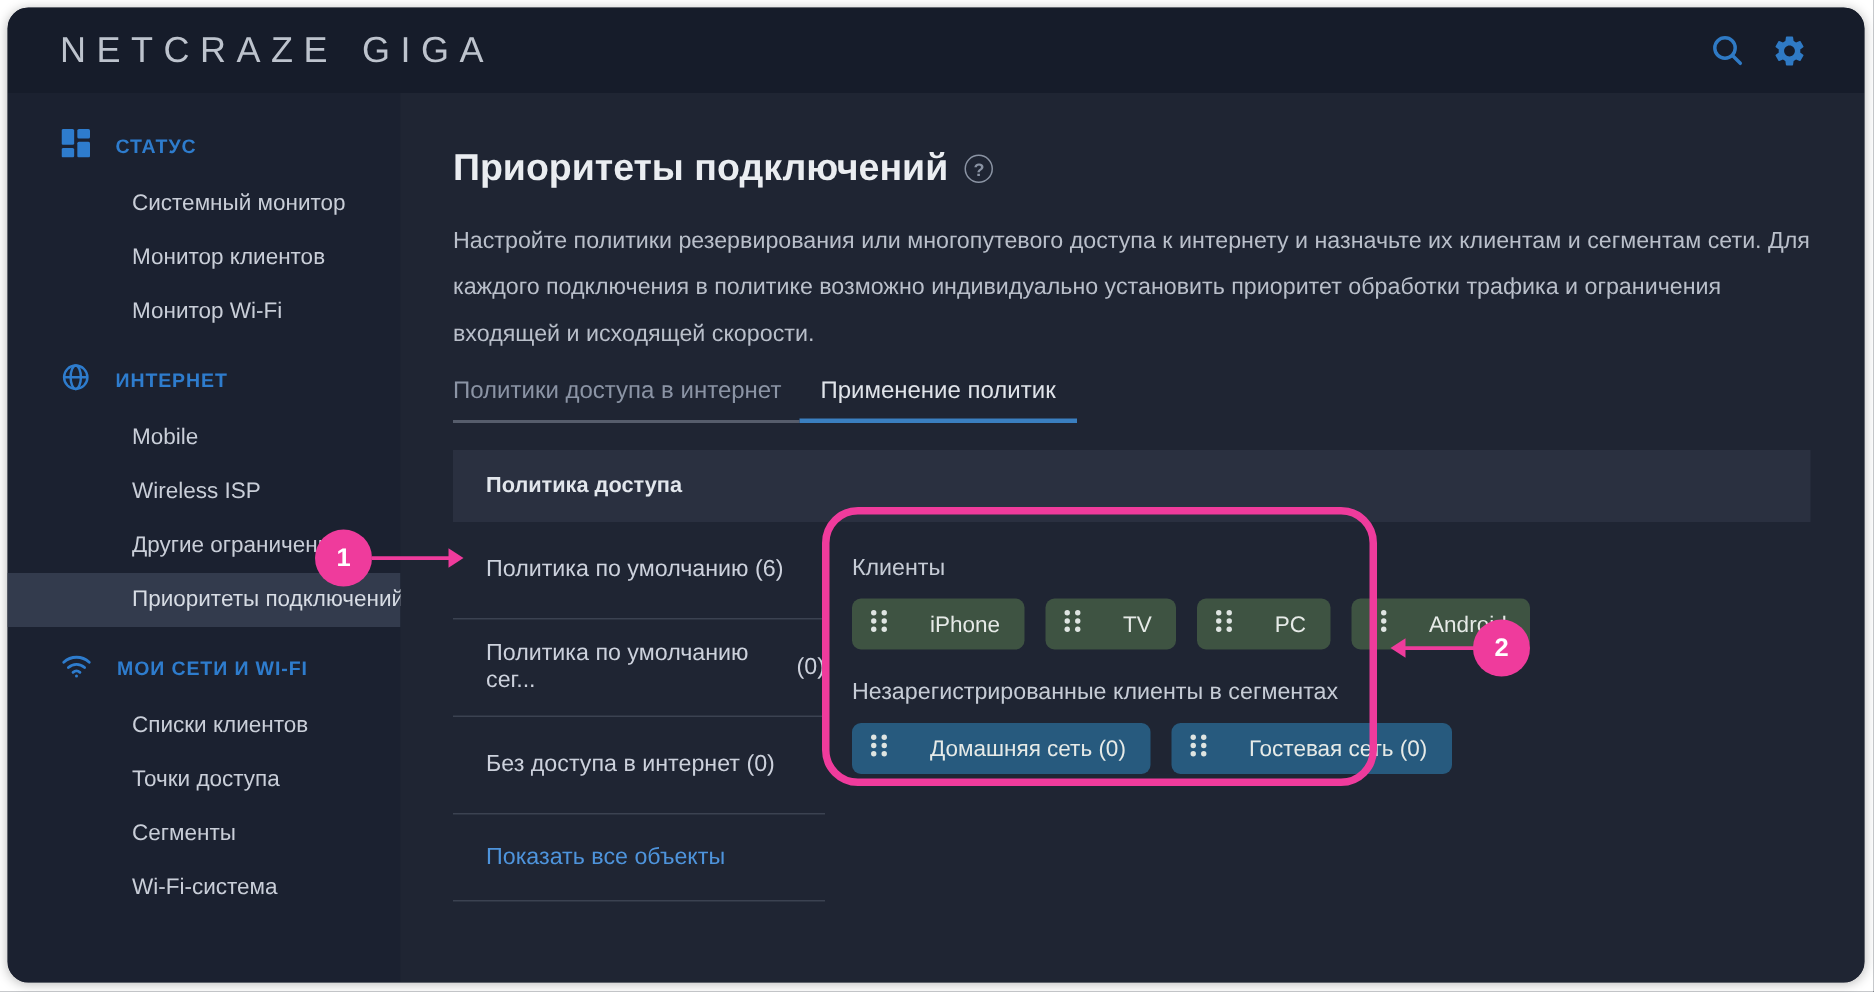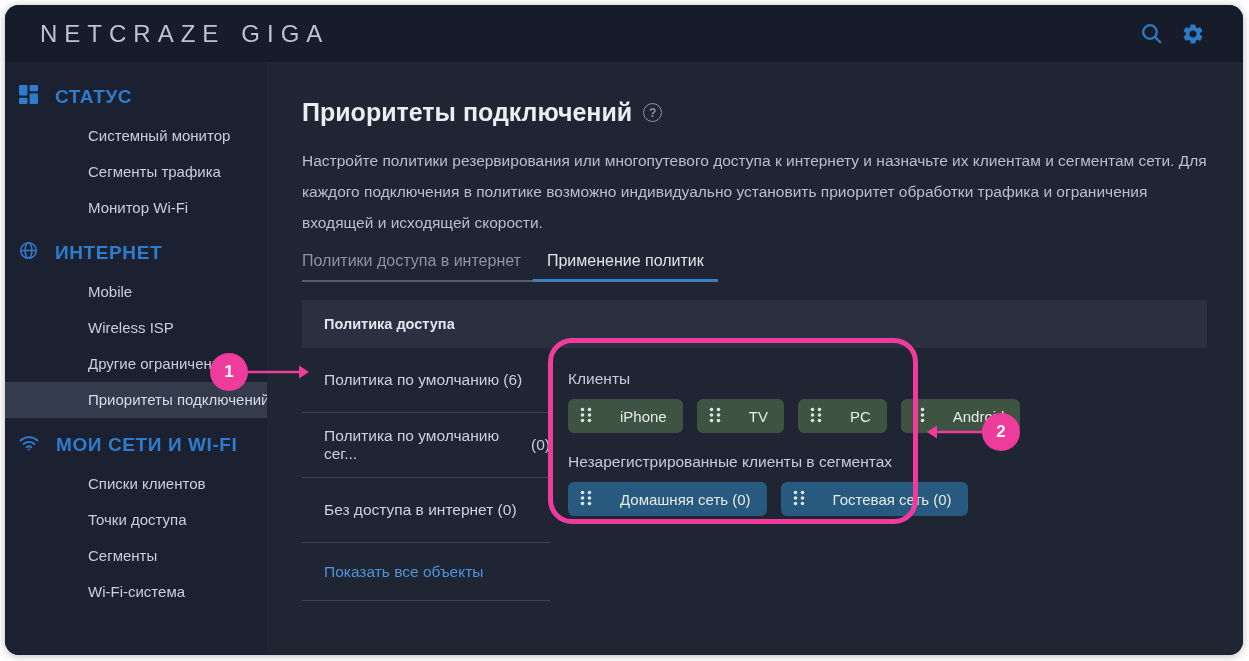--- a/index.html
+++ b/index.html
@@ -12,22 +12,22 @@
   .logo { color:#bdc3cd; font-size:24px; letter-spacing:7px; font-weight:500; white-space:nowrap; }
   .logo .w2 { margin-left:16px; }
   .topbar-icons { margin-left:auto; display:flex; align-items:center; gap:18px; }
   .tb-icon { width:24px; height:24px; cursor:pointer; display:flex; align-items:center; justify-content:center; }
 
   
   .app-body { display:flex; height:593px; }
 
   
   .sidebar { width:262px; background:#1b2130; padding-top:8px; flex:none; }
-  .section-header { display:flex; align-items:center; gap:17px; padding-left:14px; height:42px; margin-top:6px;
-                    color:#2e7ccd; font-weight:bold; font-size:19px; letter-spacing:.6px; }
+  .section-header { display:flex; align-items:center; gap:17px; padding-left:36px; height:42px; margin-top:6px;
+                    color:#2e7ccd; font-weight:bold; font-size:13px; letter-spacing:.6px; }
   .section-header svg { flex:none; }
   .side-item { height:36px; line-height:36px; padding-left:83px; color:#c9ced8; font-size:15px; cursor:pointer; white-space:nowrap; }
   .side-item.selected { background:#333b4d; color:#d7dce4; }
 
   
   .main { flex:1; background:#1f2533; padding:36px 36px 0 35px; }
   .title-row { display:flex; align-items:center; gap:11px; }
   .page-title { color:#eaedf1; font-size:25px; font-weight:bold; }
   .help-icon { width:19px; height:19px; border:1.5px solid #8a93a3; border-radius:50%; color:#8a93a3;
                font-size:12px; font-weight:bold; display:flex; align-items:center; justify-content:center; cursor:pointer; }
@@ -96,21 +96,21 @@
           <svg width="19" height="19" viewBox="0 0 18 18" fill="#2e7ccd">
               <rect x="0" y="0" width="8" height="10" rx="1"></rect>
               <rect x="10" y="0" width="8" height="6" rx="1"></rect>
               <rect x="0" y="12" width="8" height="6" rx="1"></rect>
               <rect x="10" y="8" width="8" height="10" rx="1"></rect>
             </svg>
         </span>
         <span>СТАТУС</span>
       </div>
       <div class="side-item">Системный монитор</div>
-      <div class="side-item">Сегменты трафика</div>
+      <div class="side-item">Монитор клиентов</div>
       <div class="side-item">Монитор Wi-Fi</div>
 
       <div class="section-header">
         <span>
           <svg width="19" height="19" viewBox="0 0 20 20" fill="none" stroke="#2e7ccd" stroke-width="1.7">
               <circle cx="10" cy="10" r="8.2"></circle>
               <ellipse cx="10" cy="10" rx="3.6" ry="8.2"></ellipse>
               <line x1="1.8" y1="10" x2="18.2" y2="10"></line>
             </svg>
         </span>

